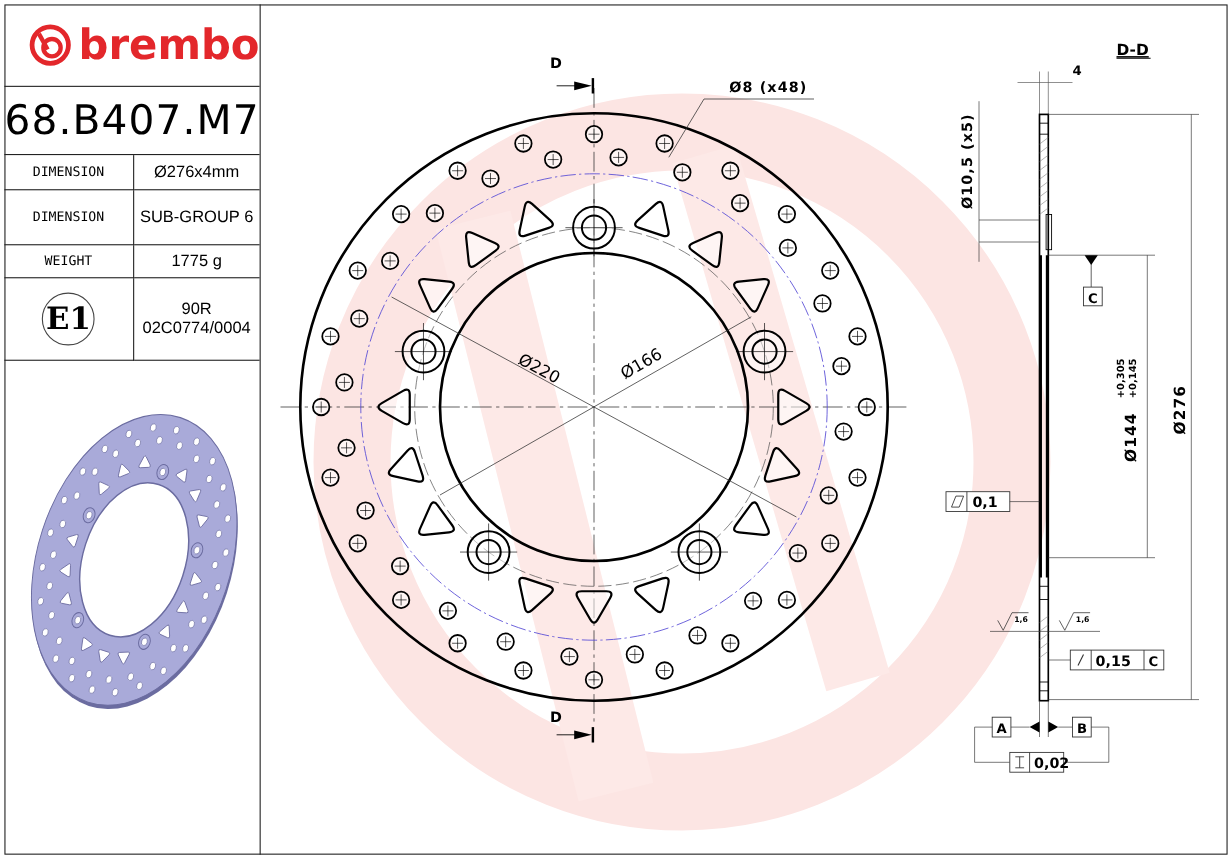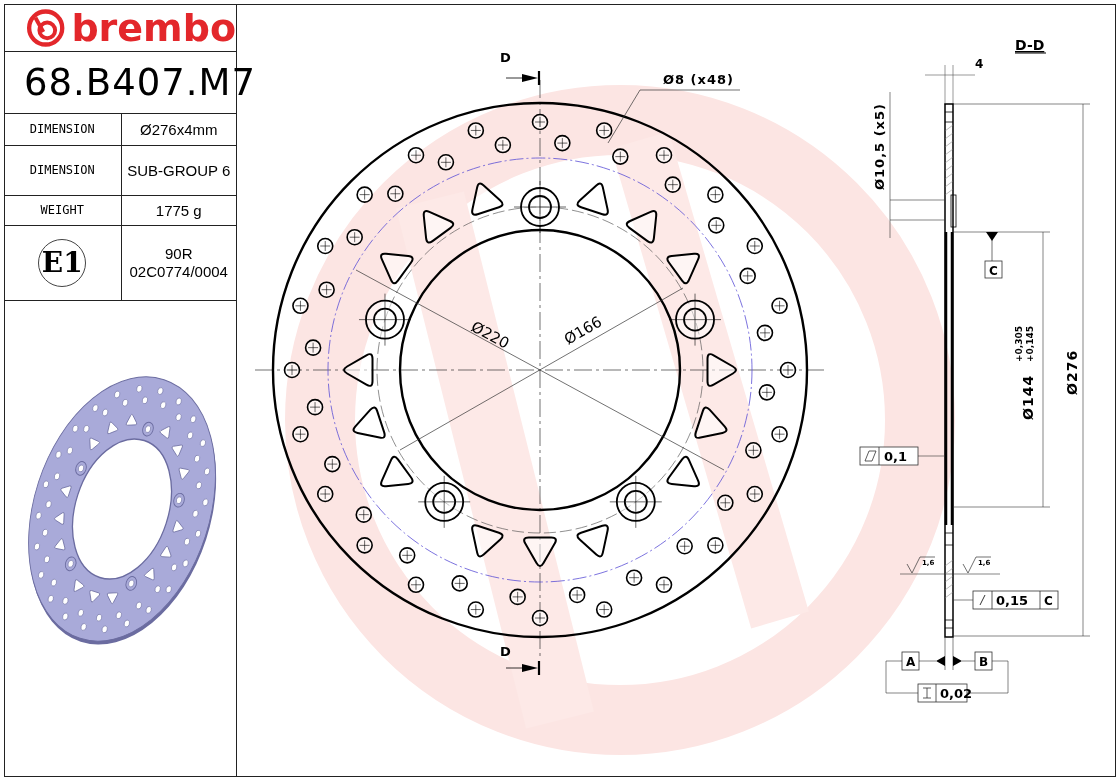--- a/index.html
+++ b/index.html
@@ -2,26 +2,26 @@
 <html><head>
 <meta charset="utf-8">
 <style>
   html, body { margin: 0; padding: 0; background: #ffffff; }
   body { width: 1119px; height: 782px; position: relative; overflow: hidden;
          font-family: "Liberation Sans", "DejaVu Sans", sans-serif; color: #000; }
   .frame { position: absolute; left: 4px; top: 4px; width: 1112px; height: 773px;
            border: 1.5px solid #222; box-sizing: border-box; }
   .sidebar { position: absolute; left: 4px; top: 4px; width: 233px; height: 773px;
              border-right: 1.5px solid #222; box-sizing: border-box; }
-  .logo-cell { height: 48px; border-bottom: 1.5px solid #222; display: flex; align-items: center;
+  .logo-cell { height: 75px; border-bottom: 1.5px solid #222; display: flex; align-items: center;
                padding-left: 22px; box-sizing: border-box; }
   .logo-word { color: #e3272b; font-family: "DejaVu Sans", sans-serif; font-weight: bold;
                font-size: 38px; letter-spacing: 0px; margin-left: 6px; line-height: 1; }
   .part-cell { height: 62px; border-bottom: 1.5px solid #222; display: flex; align-items: center;
-               justify-content: center; box-sizing: border-box; padding-left: 40px; }
+               box-sizing: border-box; }
   .part-number { font-family: "DejaVu Sans", sans-serif; font-size: 37px; letter-spacing: 1px; }
   table.specs { width: 100%; border-collapse: collapse; }
   table.specs td { border-bottom: 1px solid #222; text-align: center; box-sizing: border-box; }
   table.specs td.k { width: 117px; border-right: 1px solid #222; font-family: "DejaVu Sans Mono", monospace;
                      font-size: 12px; font-weight: normal; }
   table.specs td.v { font-family: Liberation Sans, sans-serif; font-size: 15px; }
   .e1 { display: inline-flex; width: 46px; height: 46px; border: 1.5px solid #444; border-radius: 50%;
         align-items: center; justify-content: center; font-family: "DejaVu Serif", serif; font-weight: bold;
         font-size: 28px; }
   .homol { font-family: "DejaVu Sans", sans-serif; font-size: 12.5px; line-height: 18px; }

